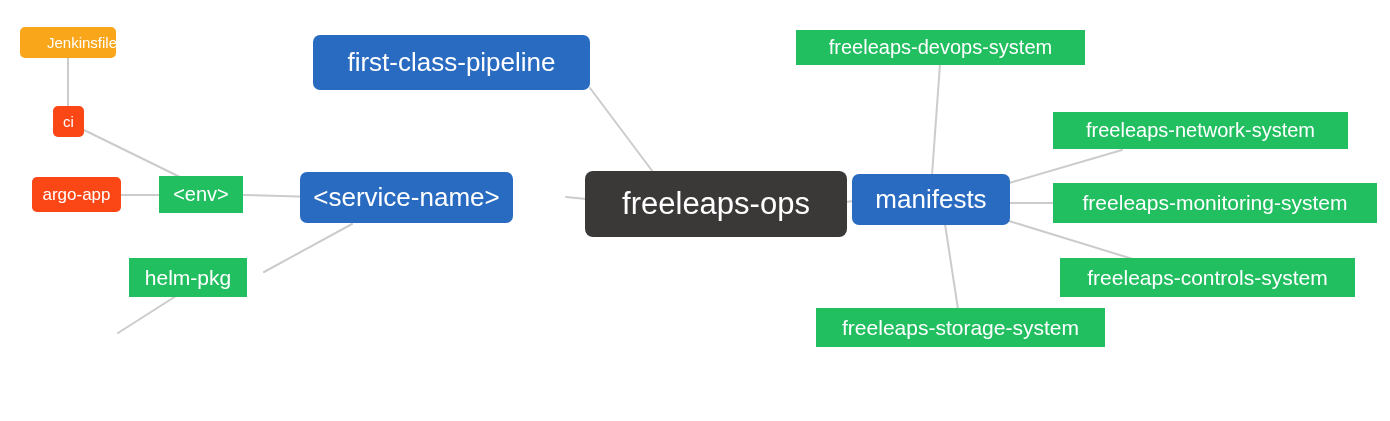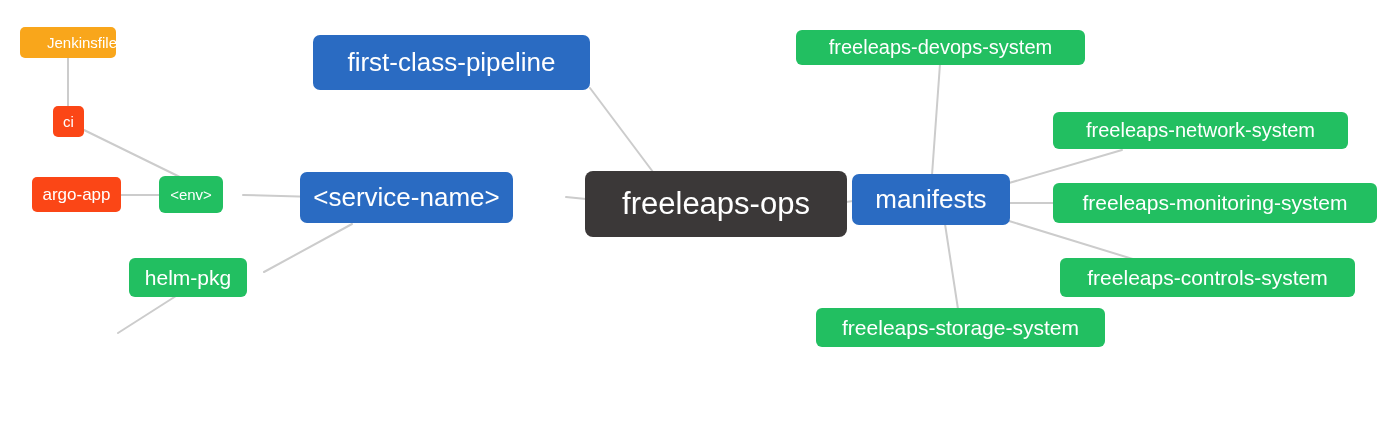--- a/index.html
+++ b/index.html
@@ -20,31 +20,31 @@
     stroke: var(--edge-color, #cccccc);
     stroke-width: 2;
     stroke-linecap: round;
   }
   .node {
     position: absolute;
     display: flex;
     align-items: center;
     justify-content: center;
     color: #ffffff;
-    border-radius: 6px;
+    border-radius: 0;
     box-sizing: border-box;
     white-space: nowrap;
     cursor: pointer;
     user-select: none;
   }
   
   .n-jenkinsfile { left: 20px;  top: 27px;  width: 96px;  height: 31px; font-size: 15px; border-radius: 5px; padding-left: 28px; }
   .n-ci          { left: 53px;  top: 106px; width: 31px;  height: 31px; font-size: 15px; border-radius: 5px; }
   .n-argo        { left: 32px;  top: 177px; width: 89px;  height: 35px; font-size: 17px; border-radius: 5px; }
-  .n-env         { left: 159px; top: 176px; width: 64px;  height: 37px; font-size: 15px; }
+  .n-env         { left: 159px; top: 176px; width: 84px;  height: 37px; font-size: 20px; }
   .n-helm        { left: 129px; top: 258px; width: 118px; height: 39px; font-size: 21px; }
   .n-values      { left: 8px;   top: 332px; width: 169px; height: 33px; font-size: 17px; border-radius: 5px; }
   .n-pipeline    { left: 313px; top: 35px;  width: 277px; height: 55px; font-size: 26px; border-radius: 7px; }
   .n-service     { left: 300px; top: 172px; width: 213px; height: 51px; font-size: 26px; border-radius: 7px; }
   .n-ops         { left: 585px; top: 171px; width: 262px; height: 66px; font-size: 31px; border-radius: 8px; }
   .n-manifests   { left: 852px; top: 174px; width: 158px; height: 51px; font-size: 26px; border-radius: 7px; }
   .n-devops      { left: 796px; top: 30px;  width: 289px; height: 35px; font-size: 20px; }
   .n-network     { left: 1053px; top: 112px; width: 295px; height: 37px; font-size: 20px; }
   .n-monitoring  { left: 1053px; top: 183px; width: 324px; height: 40px; font-size: 21px; }
   .n-controls    { left: 1060px; top: 258px; width: 295px; height: 39px; font-size: 21px; }

